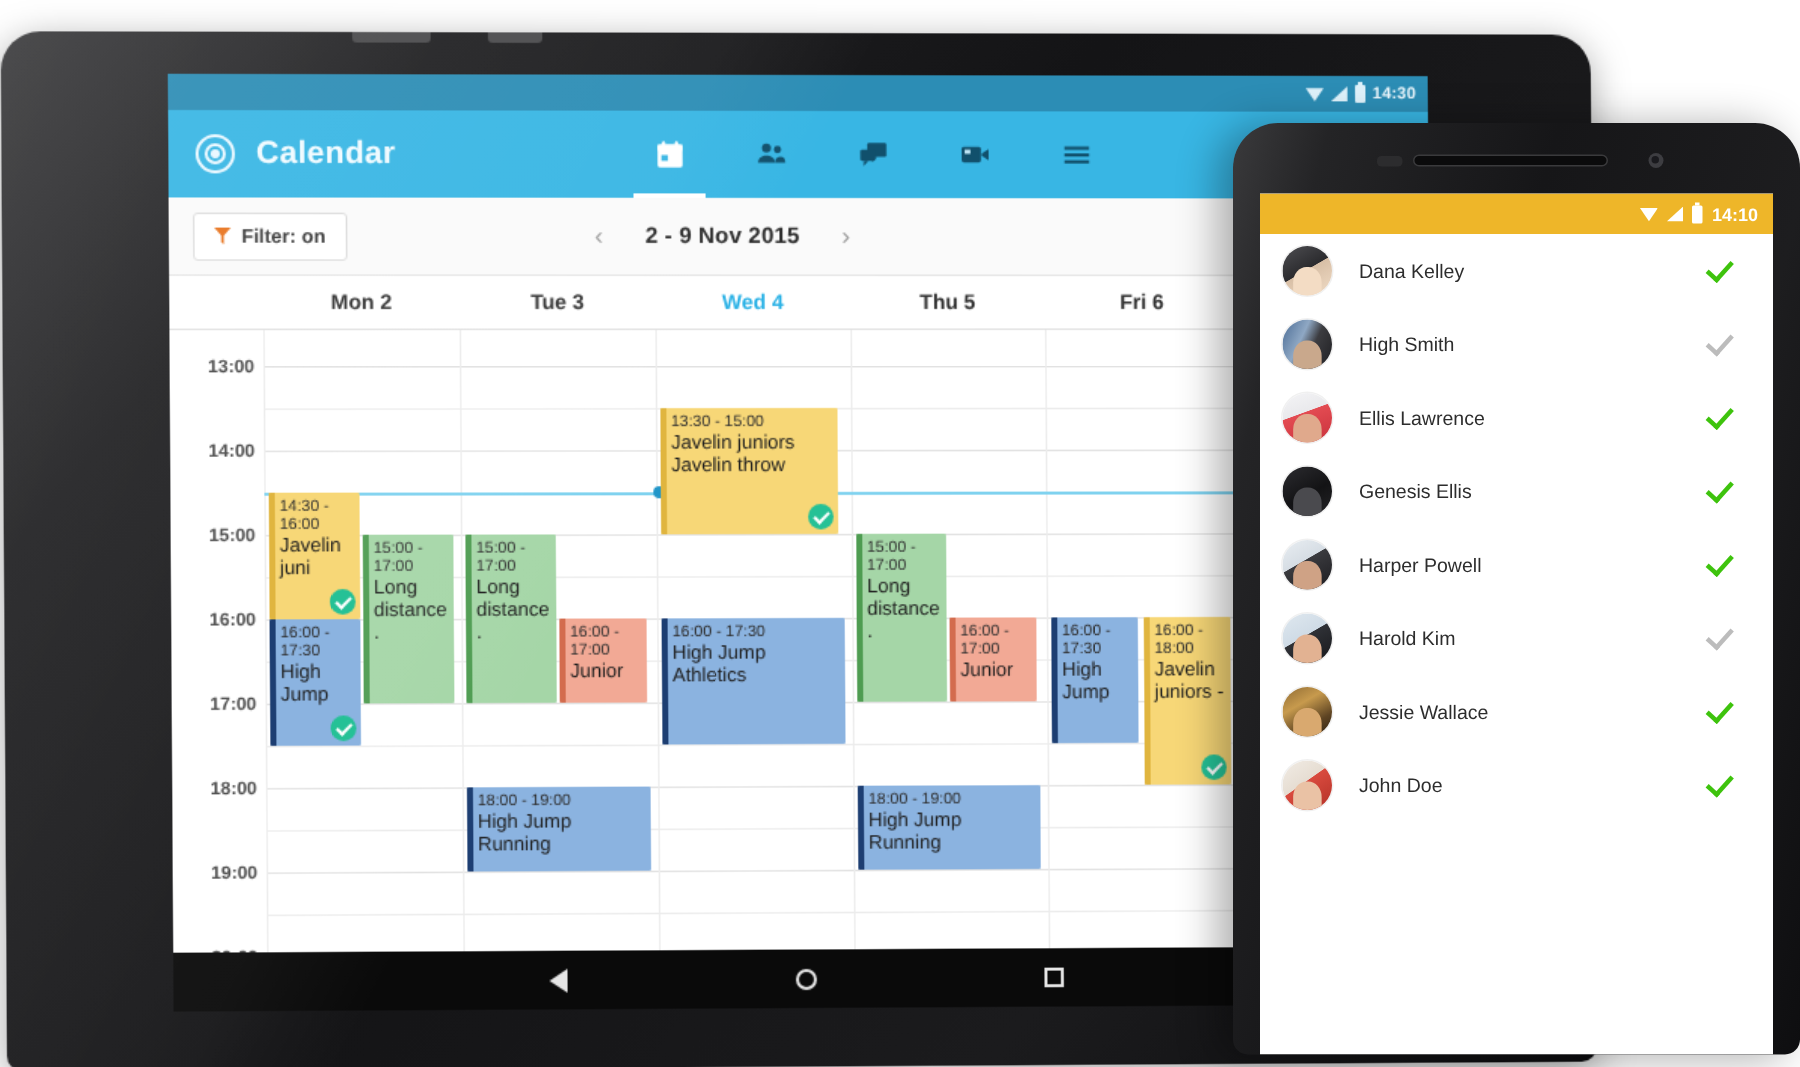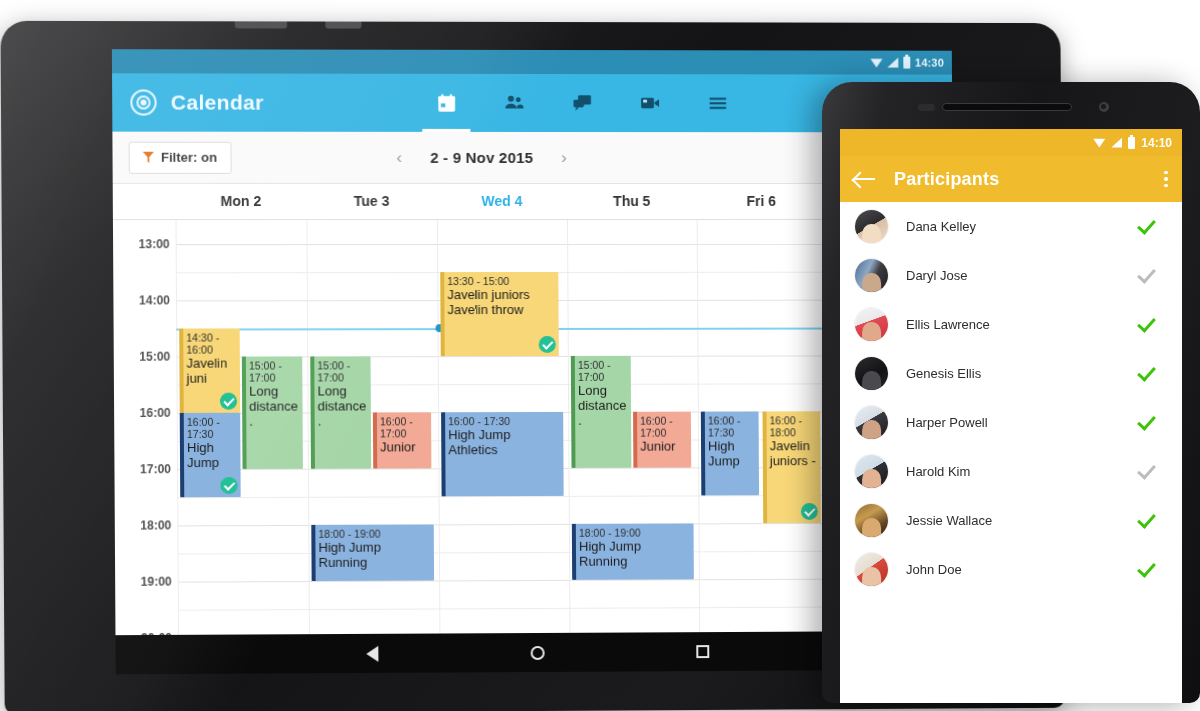--- a/index.html
+++ b/index.html
@@ -393,47 +393,38 @@
 
     <div id="pscreen">
 
       <div class="p-status">
         <span class="ico-wifi"></span>
         <span class="ico-sig"></span>
         <span class="ico-bat"></span>
         <span class="st-time">14:10</span>
       </div>
 
-      <div class="p-appbar">
-        <span class="p-back"></span>
-        <span class="p-title">Participants</span>
-        <span class="p-more">
-            <i></i>
-            <i></i>
-            <i></i>
-          </span>
-      </div>
 
       <div class="p-list">
 
         <div class="p-row">
           <span class="av">
             <span class="f1" style="background:linear-gradient(150deg,#4e4e52 0%,#2b2b2e 48%,#d8bfa6 49%,#f0dcc6 100%);"></span>
             <span class="f2" style="background:#f3dcc4;"></span>
           </span>
           <span class="p-name">Dana Kelley</span>
           <span class="tick" style="color:#3ec30d;"></span>
         </div>
 
         <div class="p-row">
           <span class="av">
             <span class="f1" style="background:linear-gradient(115deg,#4a6b94 0%,#8fa8c4 38%,#3c3c40 60%,#1f1f22 100%);"></span>
             <span class="f2" style="background:#c9a88c;"></span>
           </span>
-          <span class="p-name">Daryl Jose</span>
+          <span class="p-name">High Smith</span>
           <span class="tick" style="color:#bcbcbc;"></span>
         </div>
 
         <div class="p-row">
           <span class="av">
             <span class="f1" style="background:linear-gradient(160deg,#f4f4f6 0%,#e9e9ec 40%,#e34b52 41%,#c8323c 100%);"></span>
             <span class="f2" style="background:#e0a98c;"></span>
           </span>
           <span class="p-name">Ellis Lawrence</span>
           <span class="tick" style="color:#3ec30d;"></span>

